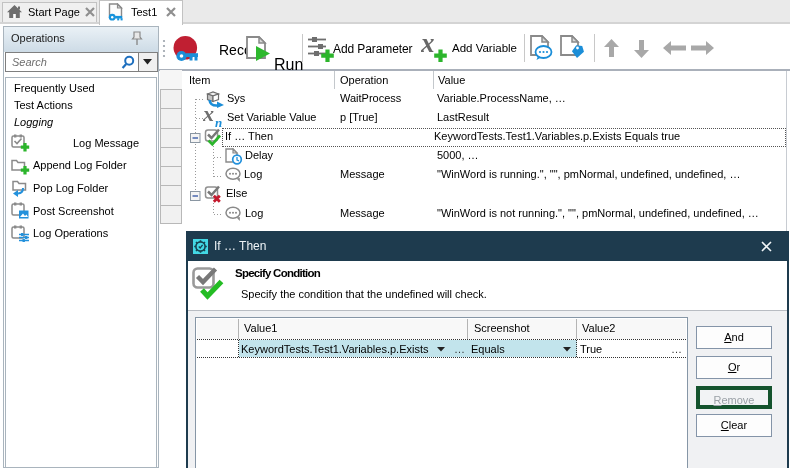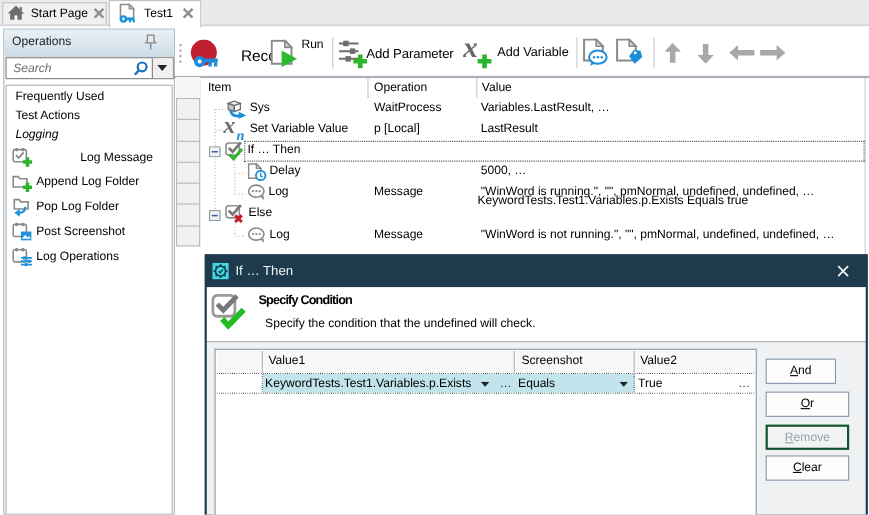--- a/index.html
+++ b/index.html
@@ -125,21 +125,21 @@
   <rect x="17.5" y="21" width="3" height="3.5" fill="#1b8ed8"></rect>
   <rect x="22.5" y="21" width="3" height="3.5" fill="#1b8ed8"></rect>
 </svg>
 <div class="txt" style="left:219px;top:43px;font-size:14px;">Record</div>
 
 <svg class="abs" style="left:246px;top:36px;" width="26" height="25" viewBox="0 0 26 25">
   <path d="M1 1 L13 1 L19 7 L19 22 L1 22 Z" fill="#fff" stroke="#8a8a8a" stroke-width="1.8"></path>
   <path d="M13 1 L13 7 L19 7 Z" fill="#d8d8d8" stroke="#8a8a8a" stroke-width="1.5"></path>
   <path d="M10 10 L24 17.5 L10 25 Z" fill="#2db82d"></path>
 </svg>
-<div class="txt" style="left:274px;top:36px;font-size:11px;">Run</div>
+<div class="txt" style="left:274px;top:57px;font-size:16px;">Run</div>
 
 <div class="abs" style="left:302px;top:34px;width:1px;height:28px;background:#c8c8c8;"></div>
 
 <svg class="abs" style="left:308px;top:36px;" width="26" height="27" viewBox="0 0 26 27">
   <path d="M0 3.5 L18 3.5" stroke="#6e6e6e" stroke-width="1.8"></path>
   <rect x="4" y="1" width="5" height="5" fill="#6e6e6e"></rect>
   <path d="M0 10.5 L18 10.5" stroke="#6e6e6e" stroke-width="1.8"></path>
   <rect x="10" y="8" width="5" height="5" fill="#6e6e6e"></rect>
   <path d="M0 17.5 L18 17.5" stroke="#6e6e6e" stroke-width="1.8"></path>
   <rect x="6" y="15" width="5" height="5" fill="#6e6e6e"></rect>
@@ -216,42 +216,42 @@
 <div class="abs" style="left:214px;top:214px;width:9px;height:1px;background-image:linear-gradient(90deg,#9a9a9a 1px, transparent 1px);background-size:3px 1px;"></div>
 
 <svg class="abs" style="left:206px;top:91px;" width="19" height="18" viewBox="0 0 19 18">
   <path d="M1.5 3 L7 1 L12.5 3 L7 5 Z" fill="#f0f0f0" stroke="#6e6e6e" stroke-width="1.2"></path>
   <path d="M1.5 3 L1.5 8.5 L7 10.5 L7 5 Z" fill="#c4c4c4" stroke="#6e6e6e" stroke-width="1.2"></path>
   <path d="M12.5 3 L12.5 8.5 L7 10.5 L7 5 Z" fill="#fff" stroke="#6e6e6e" stroke-width="1.2"></path>
   <path d="M5 11 Q5 15.5 11 15.2 L11 12.5 L18 16 L11 19 L11 17.8 Q3 18 2.2 11 Z" fill="#1b8ed8" transform="translate(0,-2)"></path>
 </svg>
 <div class="txt" style="left:227px;top:93px;">Sys</div>
 <div class="txt" style="left:340px;top:93px;">WaitProcess</div>
-<div class="txt" style="left:437px;top:93px;">Variables.LastResult, …</div>
+<div class="txt" style="left:437px;top:93px;">Variable.ProcessName, …</div>
 
 <svg class="abs" style="left:203px;top:106px;" width="24" height="22" viewBox="0 0 24 22">
   <text x="0" y="15" font-family="Liberation Serif, serif" font-style="italic" font-weight="bold" font-size="22" fill="#6e6e6e">x</text>
   <text x="12" y="21" font-family="Liberation Serif, serif" font-style="italic" font-weight="bold" font-size="13" fill="#1b8ed8">n</text>
 </svg>
 <div class="txt" style="left:227px;top:112px;">Set Variable Value</div>
-<div class="txt" style="left:340px;top:112px;">p [Local]</div>
+<div class="txt" style="left:340px;top:112px;">p [True]</div>
 <div class="txt" style="left:437px;top:112px;">LastResult</div>
 
 <div class="abs" style="left:222px;top:128px;width:564px;height:19px;border:1px dotted #555;box-sizing:border-box;"></div>
 <svg class="abs" style="left:190px;top:133px;" width="11" height="10" viewBox="0 0 11 10">
   <rect x="0.5" y="0.5" width="9.5" height="9" fill="#f4f4f4" stroke="#8a96a2" stroke-width="1"></rect>
   <path d="M2.5 5 L8 5" stroke="#3c5ca8" stroke-width="1.4"></path>
 </svg>
 <svg class="abs" style="left:204px;top:128px;" width="20" height="19" viewBox="0 0 20 19">
   <rect x="1.5" y="2" width="12" height="11" rx="2.5" fill="#fff" stroke="#909090" stroke-width="1.5"></rect>
   <path d="M4 6.5 L7.5 10 L15 1.5" stroke="#787878" stroke-width="2.5" fill="none"></path>
   <path d="M4.5 12.5 L8.3 16.3 L16 7.5" stroke="#2cb52c" stroke-width="2.7" fill="none"></path>
 </svg>
 <div class="txt" style="left:225px;top:131px;">If … Then</div>
-<div class="txt" style="left:434px;top:131px;margin-top:46px;">KeywordTests.Test1.Variables.p.Exists Equals true</div>
+<div class="txt" style="left:434px;top:131px;">KeywordTests.Test1.Variables.p.Exists Equals true</div>
 
 <svg class="abs" style="left:225px;top:148px;" width="18" height="18" viewBox="0 0 18 18">
   <path d="M1 1 L8 1 L12 5 L12 14 L1 14 Z" fill="#fff" stroke="#8a8a8a" stroke-width="1.4"></path>
   <path d="M8 1 L8 5 L12 5 Z" fill="#d8d8d8" stroke="#8a8a8a" stroke-width="1.2"></path>
   <circle cx="12" cy="11.5" r="4.3" fill="#fff" stroke="#2391dc" stroke-width="1.7"></circle>
   <path d="M12 9 L12 12 L14 12.8" stroke="#2391dc" stroke-width="1.3" fill="none"></path>
 </svg>
 <div class="txt" style="left:245px;top:150px;">Delay</div>
 <div class="txt" style="left:437px;top:150px;">5000, …</div>
 
@@ -333,16 +333,16 @@
     <path d="M0 0 L8 0 L4 4.5 Z" fill="#222"></path>
   </svg>
 <div class="txt" style="left:454px;top:344px;color:#333;">…</div>
 <div class="txt" style="left:471px;top:344px;">Equals</div>
 <svg class="abs" style="left:563px;top:347px;" width="8" height="5" viewBox="0 0 8 5">
     <path d="M0 0 L8 0 L4 4.5 Z" fill="#222"></path>
   </svg>
 <div class="txt" style="left:580px;top:344px;">True</div>
 <div class="txt" style="left:671px;top:344px;color:#333;">…</div>
 
-<div class="abs" style="left:696px;top:326px;width:64px;height:23px;background:#fdfdfd;border:1px solid #8494a8;box-sizing:border-box;text-align:center;line-height:21px;"><span style="text-decoration:underline">A</span>nd</div>
+<div class="abs" style="left:696px;top:326px;width:76px;height:23px;background:#fdfdfd;border:1px solid #8494a8;box-sizing:border-box;text-align:center;line-height:21px;"><span style="text-decoration:underline">A</span>nd</div>
 <div class="abs" style="left:696px;top:356px;width:76px;height:23px;background:#fdfdfd;border:1px solid #8494a8;box-sizing:border-box;text-align:center;line-height:21px;"><span style="text-decoration:underline">O</span>r</div>
-<div class="abs" style="left:696px;top:386px;width:76px;height:23px;background:#f2f3f5;border:2px solid #14532d;box-sizing:border-box;text-align:center;line-height:21px;color:#9aa0a6;"><span style="text-decoration:underline">R</span>emove</div>
+<div class="abs" style="left:696px;top:386px;width:76px;height:23px;background:#f2f3f5;border:4px solid #14532d;box-sizing:border-box;text-align:center;line-height:21px;color:#9aa0a6;"><span style="text-decoration:underline">R</span>emove</div>
 <div class="abs" style="left:696px;top:414px;width:76px;height:23px;background:#fdfdfd;border:1px solid #8494a8;box-sizing:border-box;text-align:center;line-height:21px;"><span style="text-decoration:underline">C</span>lear</div>
 
 </body></html>

